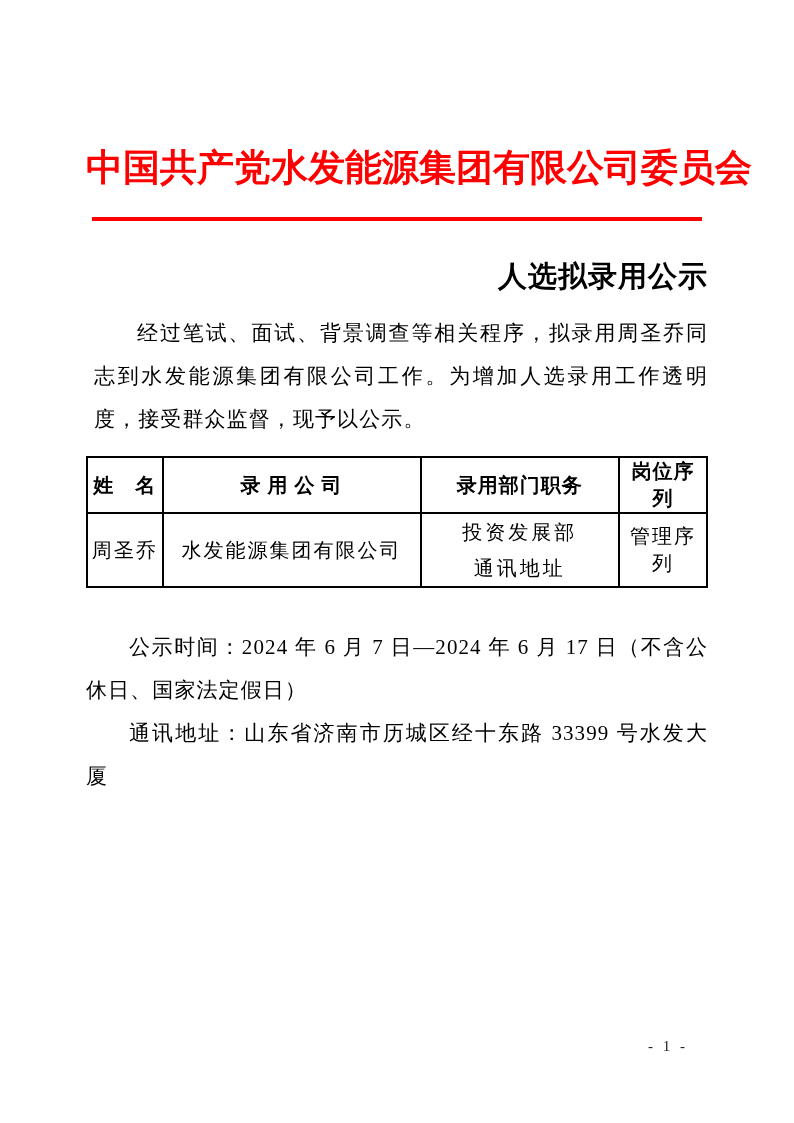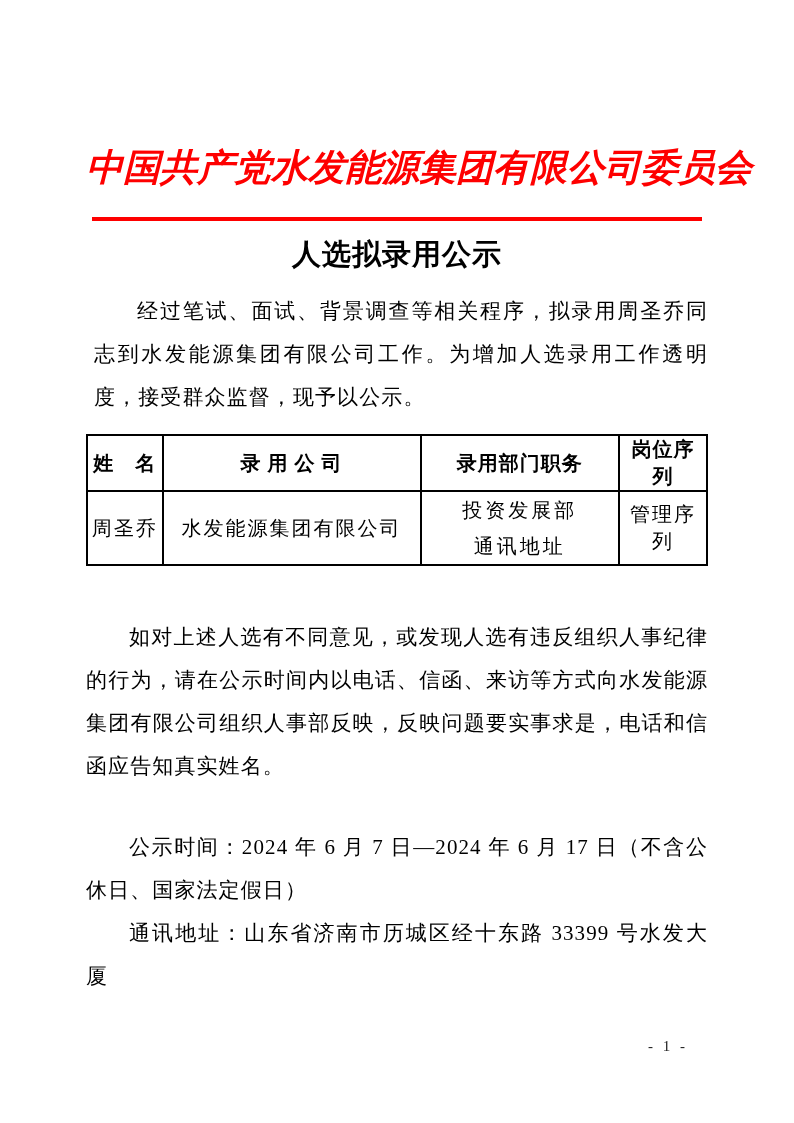--- a/index.html
+++ b/index.html
@@ -17,33 +17,32 @@
     padding: 141px 86px 0 86px;
     background: #ffffff;
   }
   .letterhead {
     color: var(--accent-red);
     font-weight: bold;
     font-size: 37px;
     line-height: 54px;
     white-space: nowrap;
     letter-spacing: 0px;
-    font-style: italic;
   }
   .red-rule {
     height: 4px;
     background: var(--accent-red);
     margin: 22px 6px 0 6px;
   }
   .doc-title {
-    margin-top: 16px;
+    margin-top: 38px;
     font-size: 29px;
     line-height: 35px;
     font-weight: bold;
-    text-align: center;
+    text-align: right;
     letter-spacing: 1px;
   }
   .para {
     font-size: 21px;
     line-height: 43px;
     letter-spacing: 1.1px;
     text-align: justify;
     text-indent: 2.05em;
   }
   .intro { margin-top: 18px; margin-left: 8px; }
@@ -114,21 +113,20 @@
         <td>水发能源集团有限公司</td>
         <td>
           <div class="dept-line">投资发展部</div>
           <div class="dept-line">通讯地址</div>
         </td>
         <td>管理序列</td>
       </tr>
     </tbody>
   </table>
 
-  <p class="para objection">如对上述人选有不同意见，或发现人选有违反组织人事纪律的行为，请在公示时间内以电话、信函、来访等方式向水发能源集团有限公司组织人事部反映，反映问题要实事求是，电话和信函应告知真实姓名。</p>
 
   <p class="para period">公示时间：2024 年 6 月 7 日—2024 年 6 月 17 日（不含公休日、国家法定假日）</p>
 
   <p class="para">通讯地址：山东省济南市历城区经十东路 33399 号水发大厦</p>
 
 
   <div class="page-number">- 1 -</div>
 
 </div>
 

